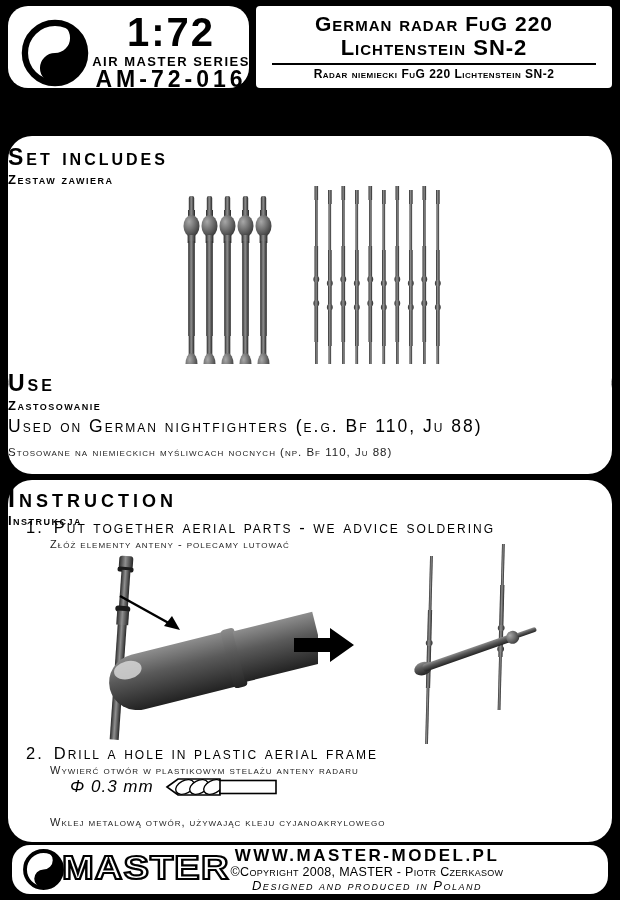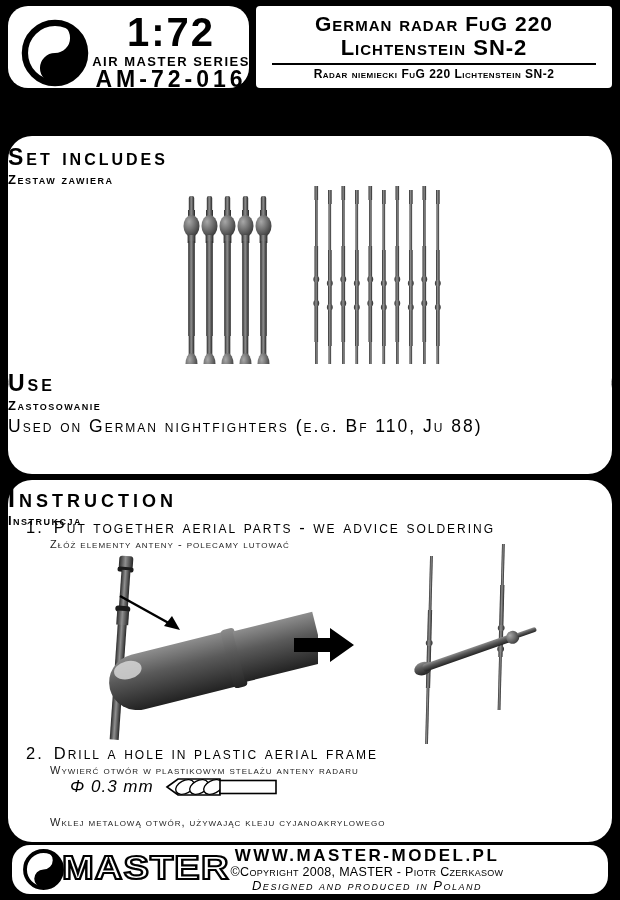--- a/index.html
+++ b/index.html
@@ -128,20 +128,21 @@
         <use href="#rod-dipole" xlink:href="#rod-dipole" x="94.5" y="4"></use>
         <use href="#rod-dipole" xlink:href="#rod-dipole" x="108" y="0"></use>
         <use href="#rod-dipole" xlink:href="#rod-dipole" x="121.5" y="4"></use>
       </svg>
   </div>
 
   <div class="panel" id="p-use">
     <div class="abs sc h1" style="top:6px">Use</div>
     <div class="abs sc h1sub" style="top:34px">Zastosowanie</div>
     <div class="abs sc use-en">Used on German nightfighters (e.g. Bf 110, Ju 88)</div>
+    <div class="abs sc use-pl">Stosowane na niemieckich myśliwcach nocnych (np. Bf 110, Ju 88)</div>
   </div>
 
   <div class="panel" id="p-ins">
     <div class="abs sc h1" style="top:4px;font-size:25px;letter-spacing:4px">Instruction</div>
     <div class="abs sc h1sub" style="top:33px">Instrukcja</div>
 
     <div class="step sc" style="top:38px">
       <span class="stepnum">1.</span><span>Put together aerial parts - we advice soldering</span>
     </div>
     <div class="steppl sc" style="top:58px">Złóż elementy anteny - polecamy lutować</div>

